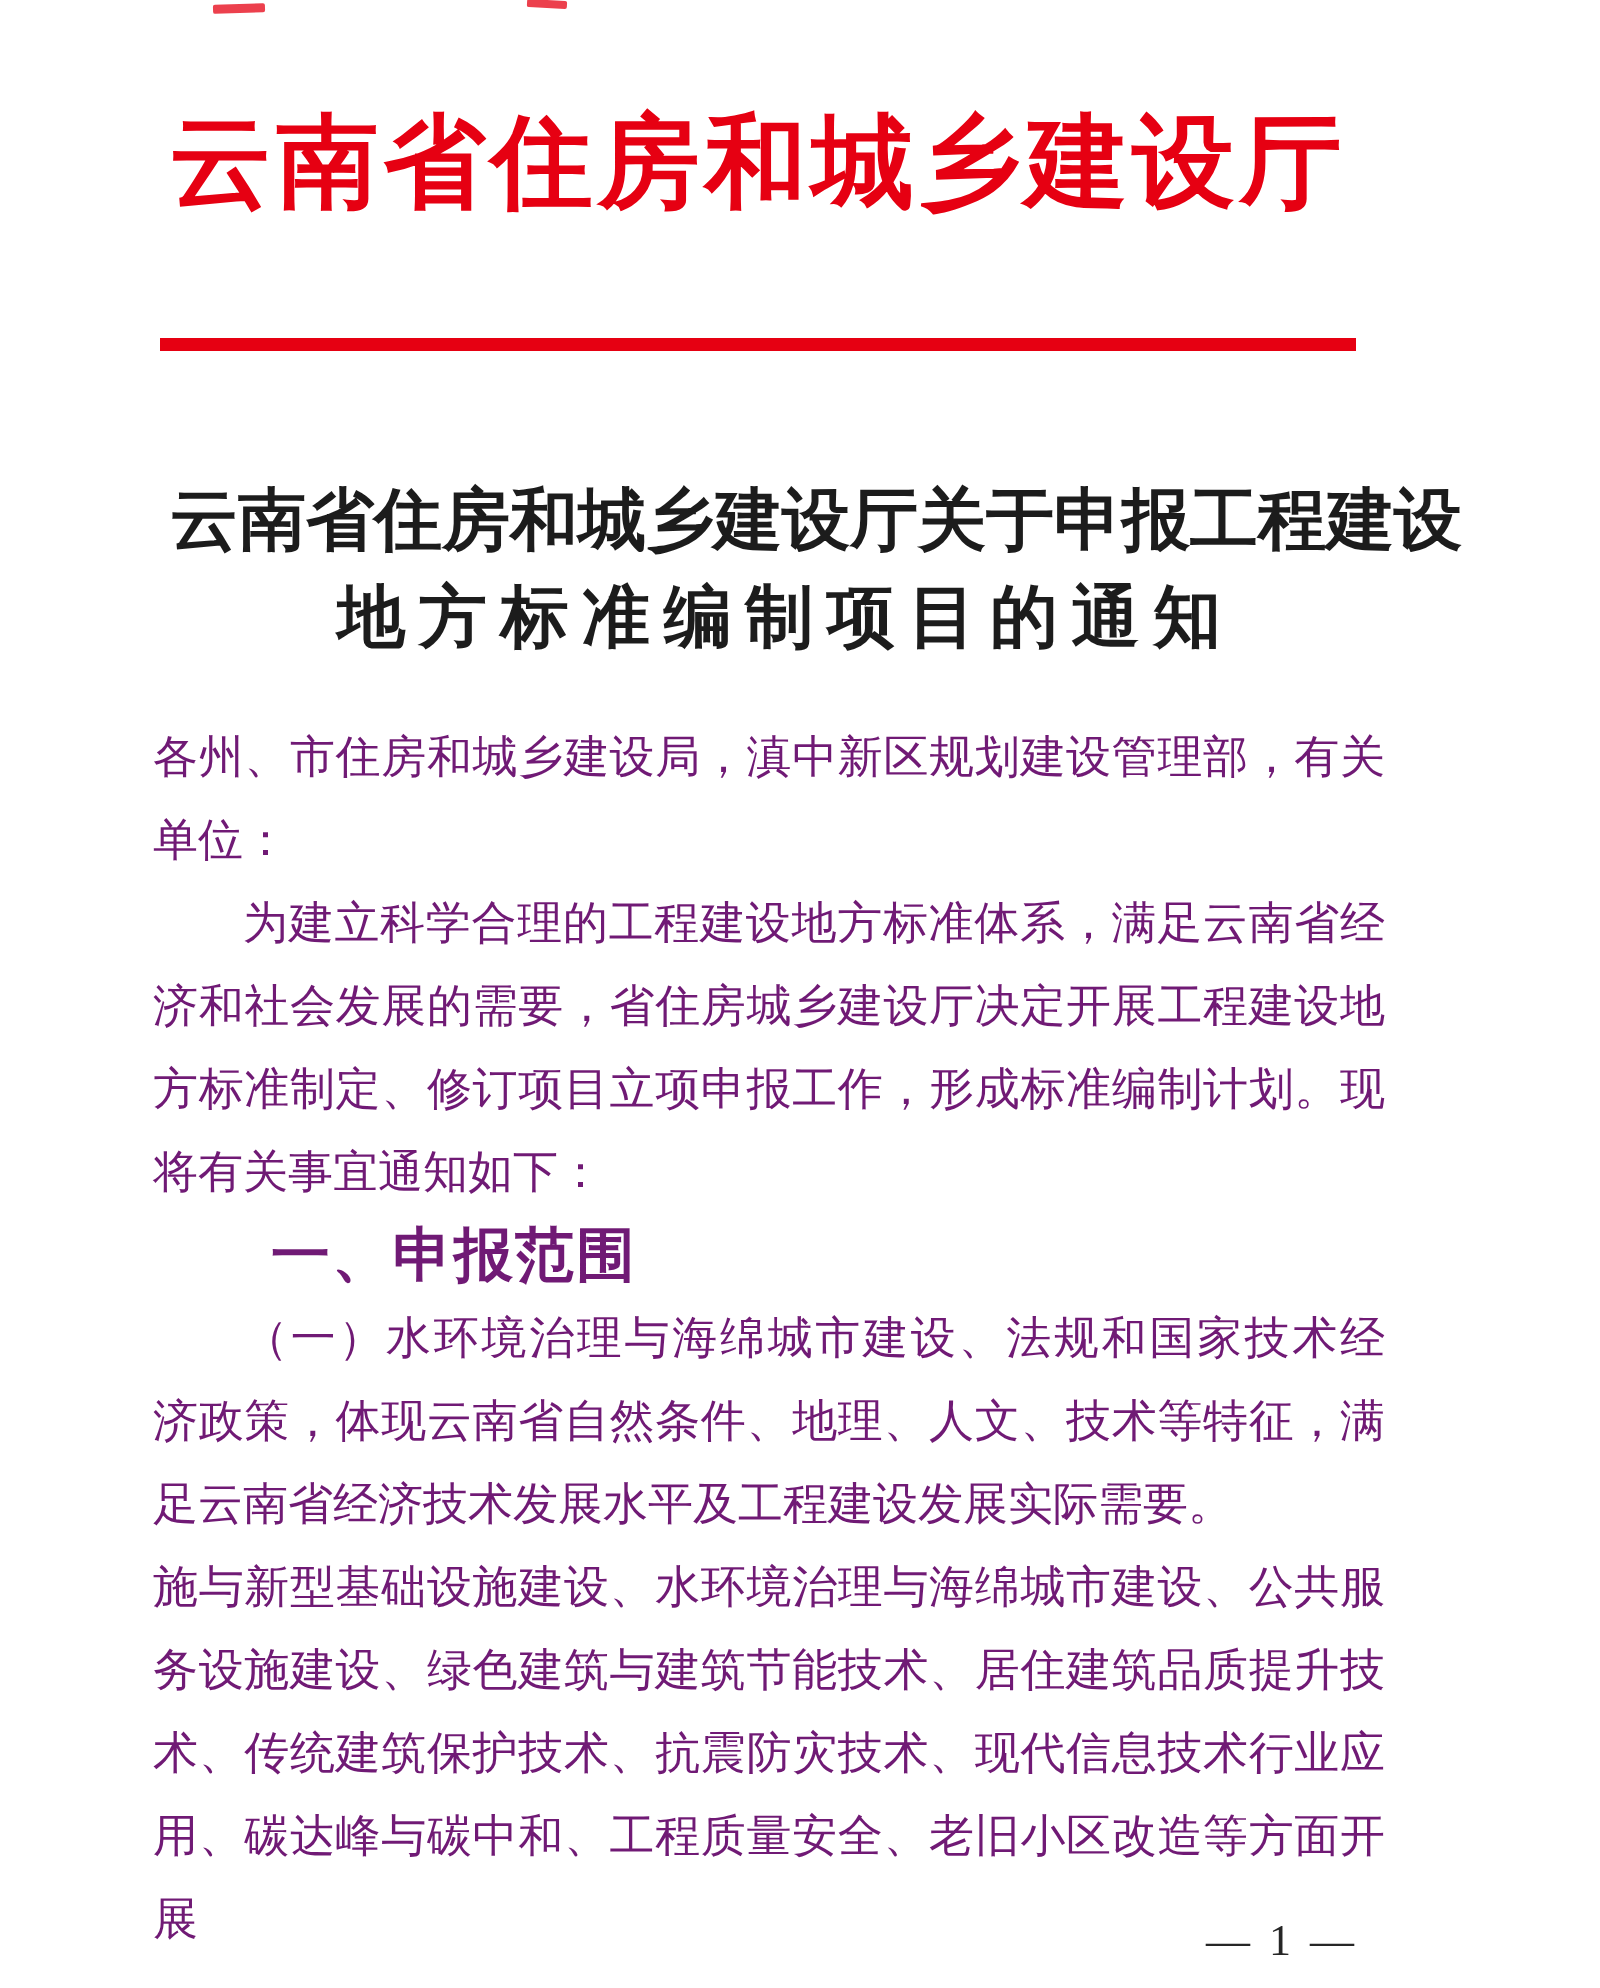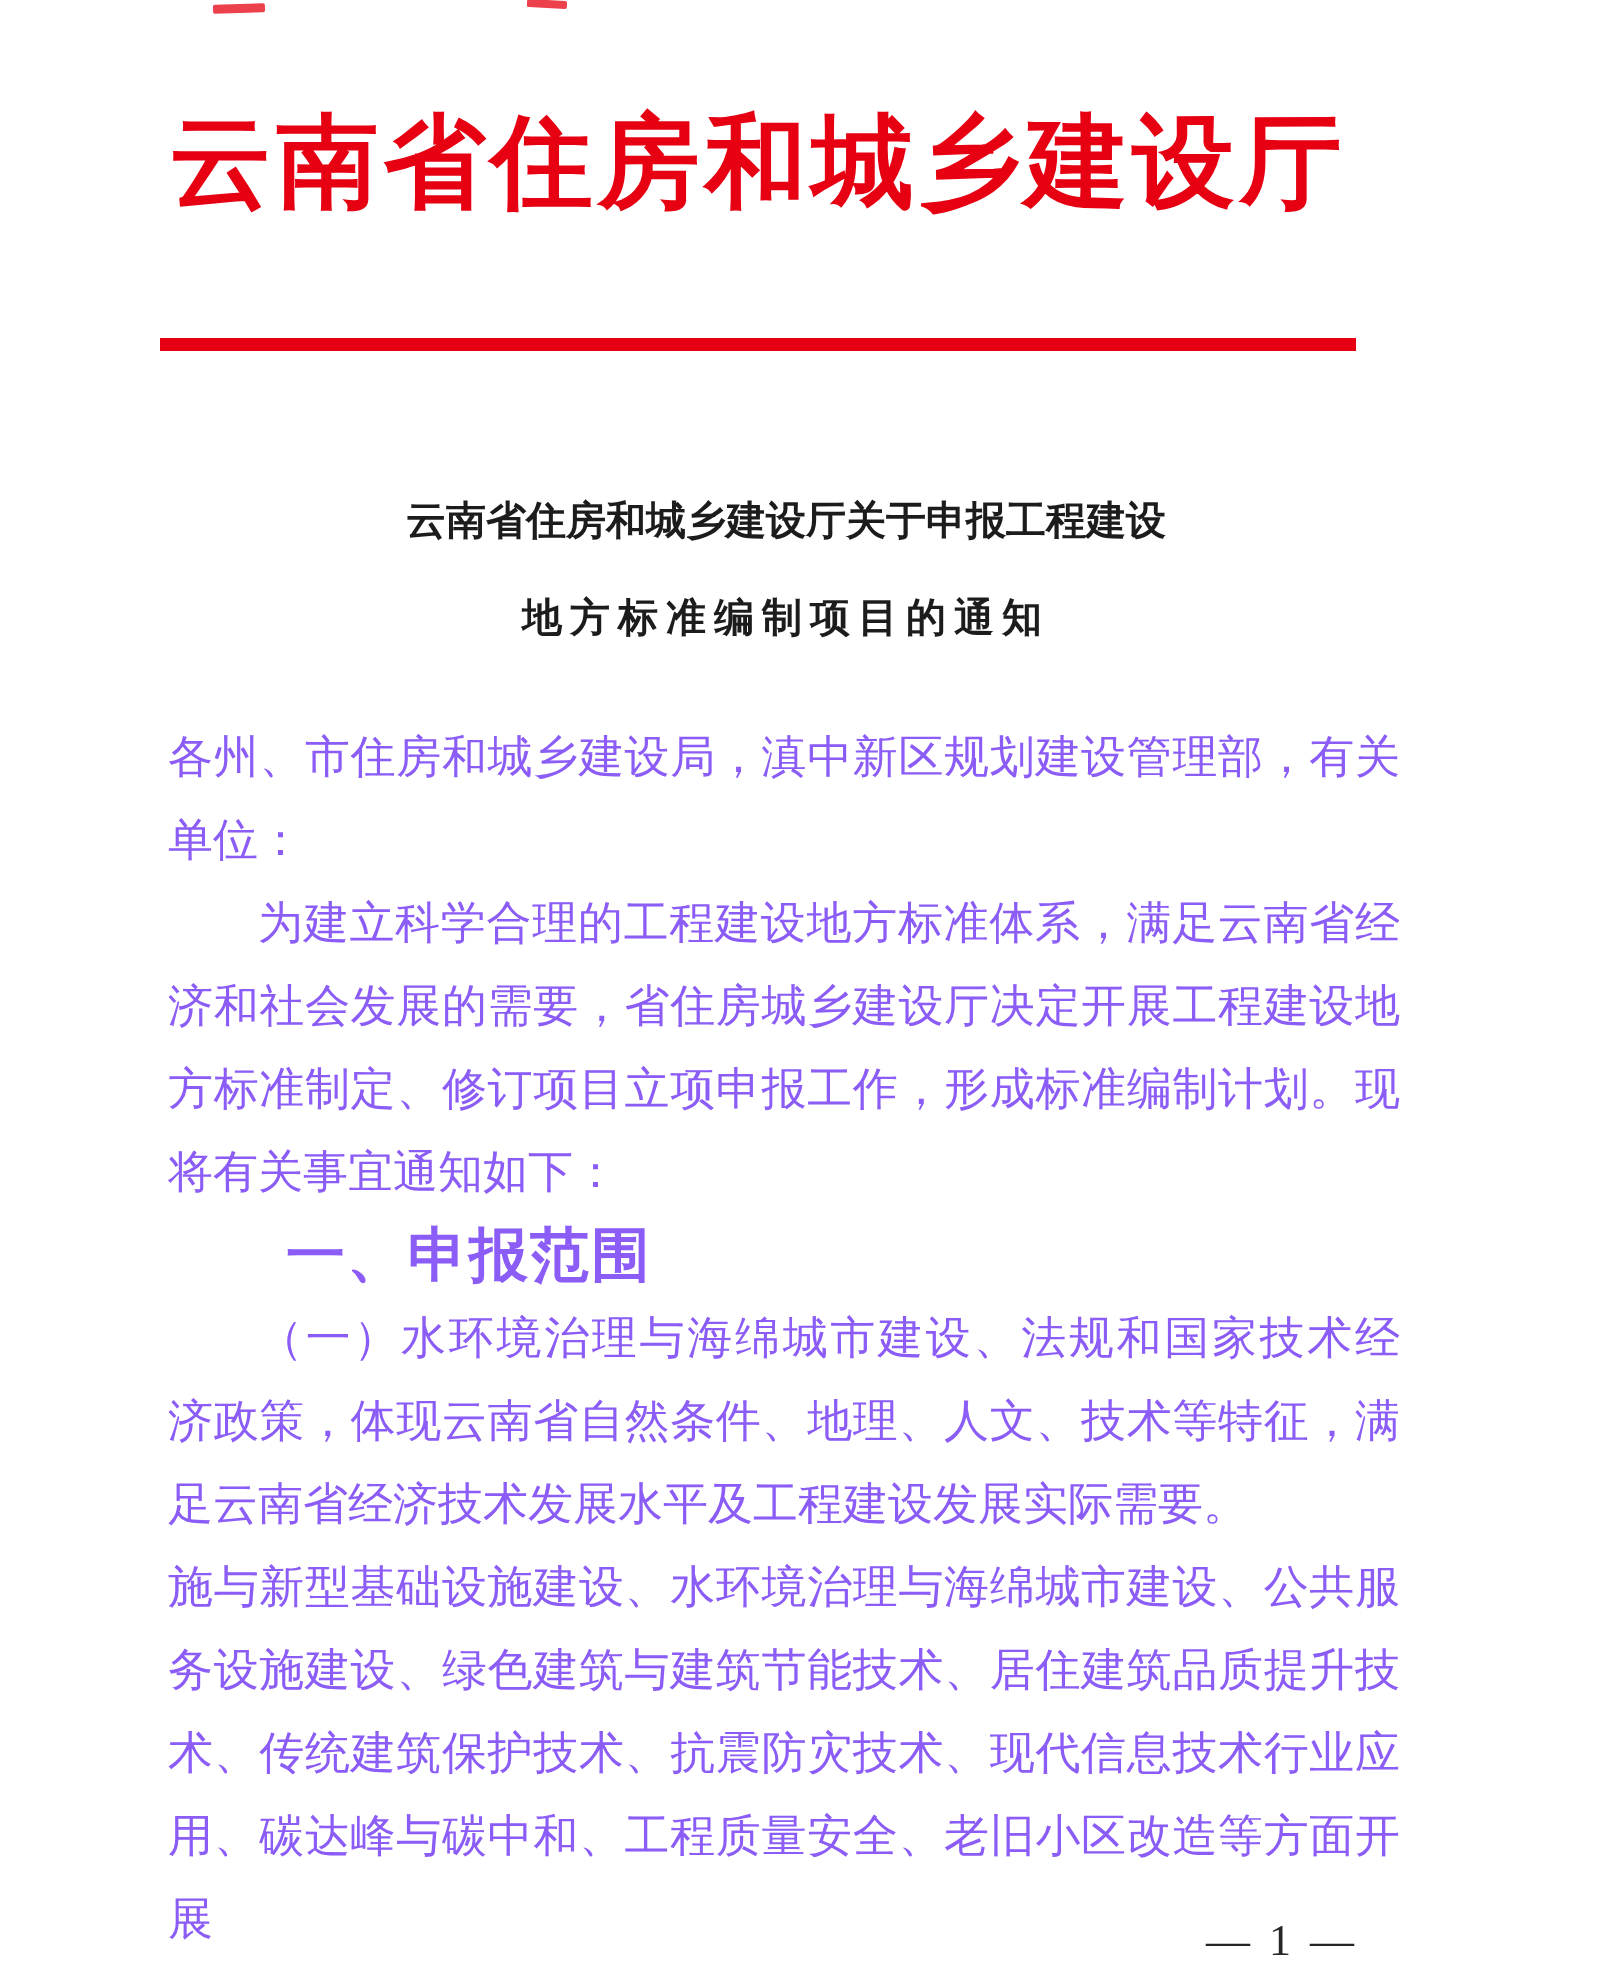--- a/index.html
+++ b/index.html
@@ -47,35 +47,35 @@
     width: 1196px;
     height: 13px;
   }
   .doc-title {
     position: absolute;
     left: 170px;
     top: 472px;
     width: 1232px;
     text-align: center;
     font-weight: bold;
-    font-size: 40px;
+    font-size: 68px;
     line-height: 97px;
     color: #1c1c1c;
   }
   .doc-title .title-line { white-space: nowrap; }
   .doc-title .title-line.spaced { letter-spacing: 0.20em; }
 
   .doc-body {
     position: absolute;
-    left: 168px;
+    left: 153px;
     top: 716px;
     width: 1232px;
     font-size: 45px;
     line-height: 83px;
-    color: #8b5cf6;
+    color: #701a75;
   }
   .doc-body .line {
     text-align: left;
     white-space: normal;
   }
   .doc-body .line.fill {
     text-align: justify;
     text-align-last: justify;
     text-justify: inter-character;
   }

